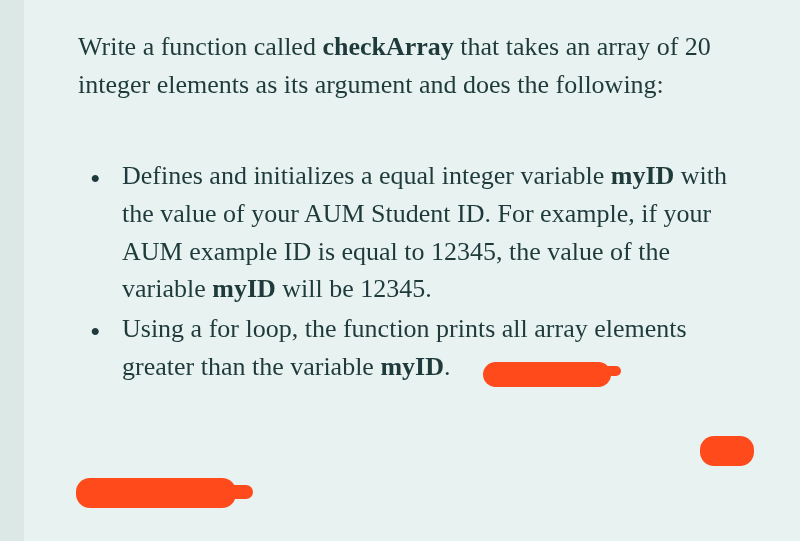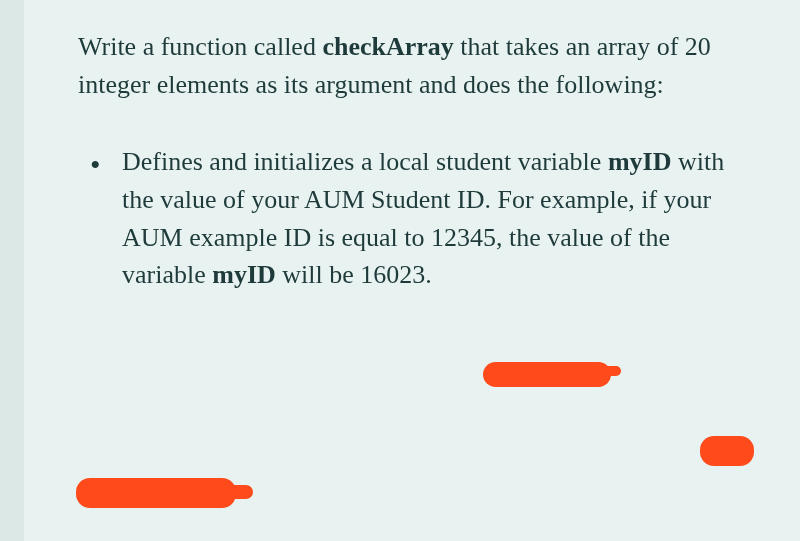--- a/index.html
+++ b/index.html
@@ -23,21 +23,21 @@
       width: 24px;
       height: 100%;
       background: #dce8e6;
     }
     .content {
       padding: 28px 55px 28px 78px;
     }
     .intro {
       font-size: 26px;
       line-height: 1.45;
-      margin-bottom: 40px;
+      margin-bottom: 54px;
     }
     .bold {
       font-weight: bold;
     }
     ul {
       list-style: none;
       padding-left: 0;
     }
     li {
       font-size: 26px;
@@ -97,21 +97,24 @@
 
 <div class="left-edge"></div>
 
 <div class="content">
   <p class="intro">
     <span>Write a function called </span><span class="bold">checkArray</span><span> that takes an array of 20 integer elements as its argument and does the following:</span>
   </p>
 
   <ul>
     <li>
-      <span>Defines and initializes a local student variable </span><span class="bold">myID</span><span> with the value of your AUM Student ID. For example, if your AUM example ID is equal to 12345, the value of the variable </span><span class="bold">myID</span><span> will be 16023.</span>
+      <span>Defines and initializes a equal integer variable </span><span class="bold">myID</span><span> with the value of your AUM Student ID. For example, if your AUM example ID is equal to 12345, the value of the variable </span><span class="bold">myID</span><span> will be 12345.</span>
+    </li>
+    <li>
+      <span>Using a for loop, the function prints all array elements greater than the variable </span><span class="bold">myID</span><span>.</span>
     </li>
   </ul>
 </div>
 
 <div class="redact redact1"></div>
 <div class="redact redact1b"></div>
 <div class="redact redact2"></div>
 <div class="redact redact3"></div>
 <div class="redact redact3b"></div>
 

